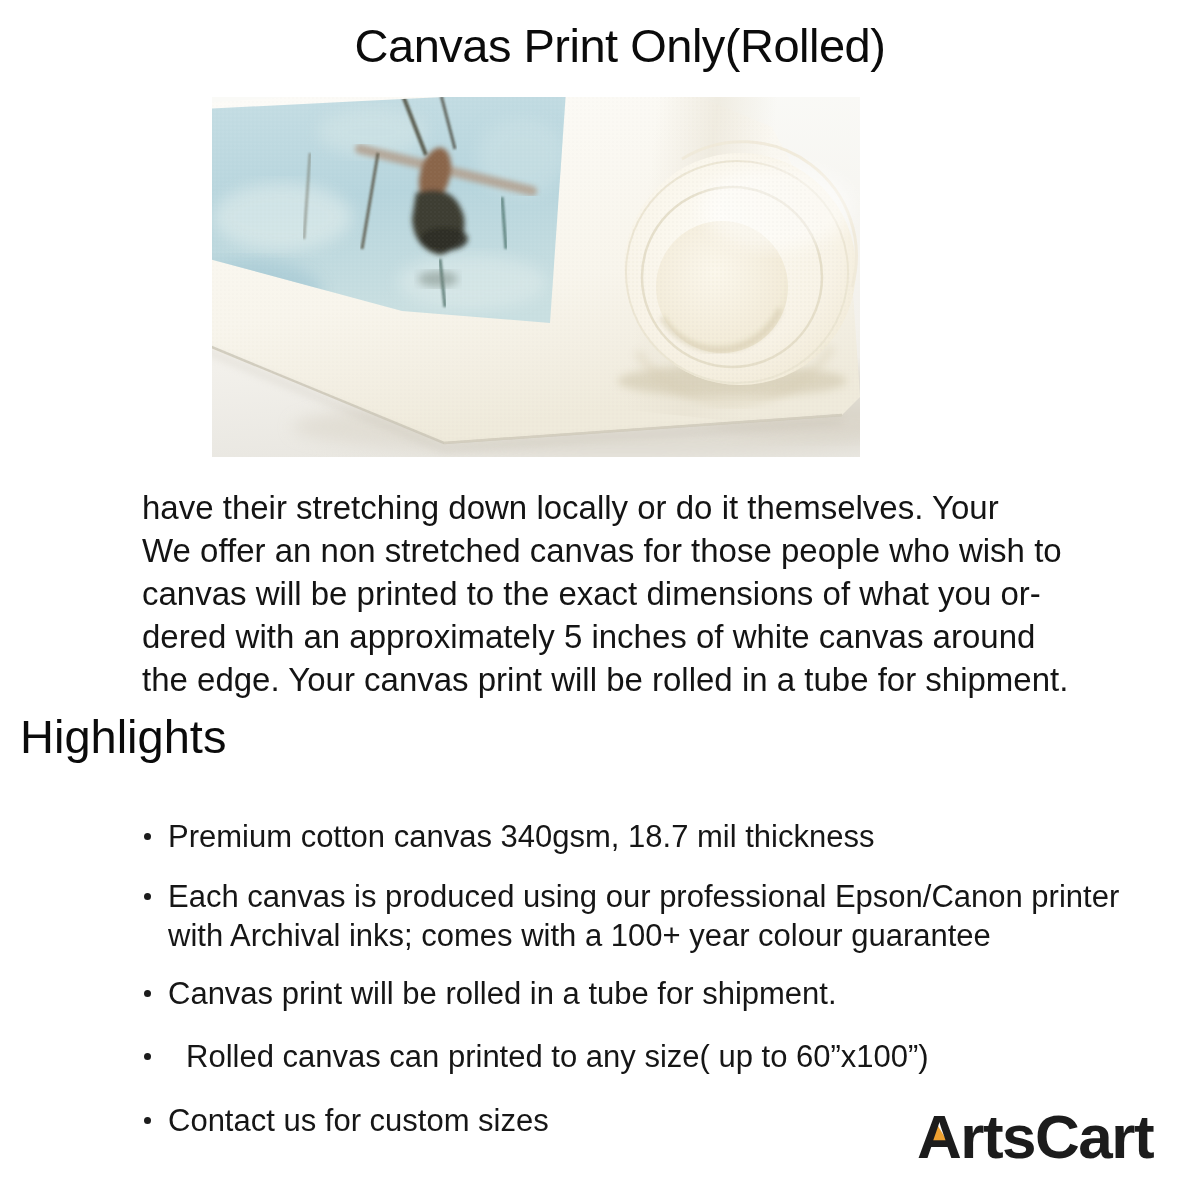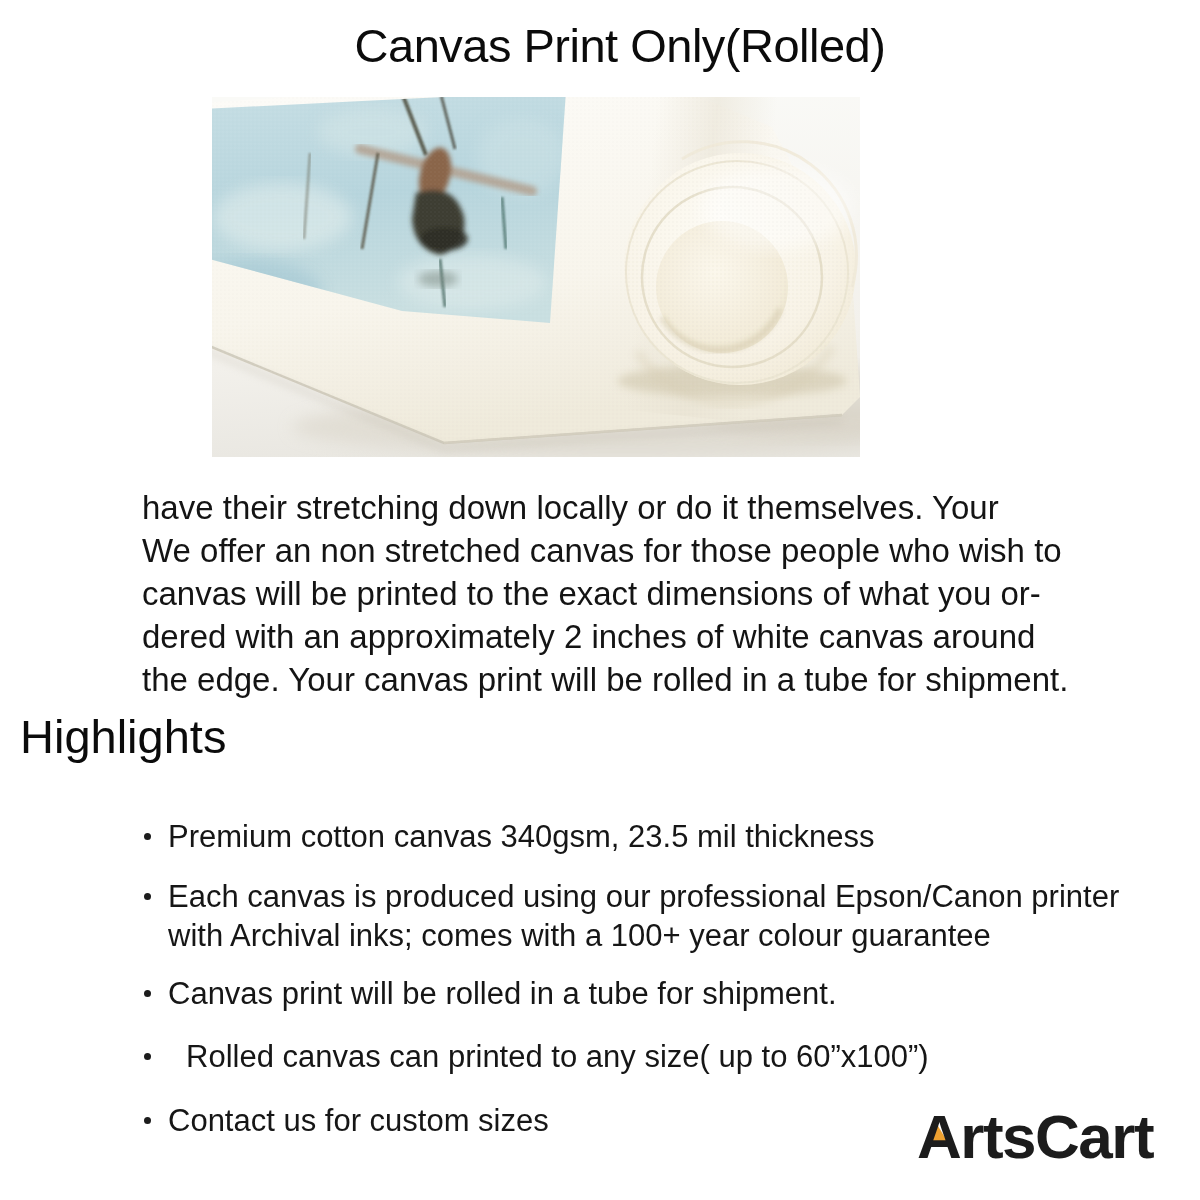--- a/index.html
+++ b/index.html
@@ -165,30 +165,30 @@
         <path d="M -10,6 L 430,-24 L 560,30 L 640,180 L 648,300 L 630,318 L 232,346 L -10,248 Z" fill="url(#tex)"></path>
         <circle cx="528" cy="172" r="116" fill="url(#tex)"></circle>
       </g>
     </svg>
   </div>
 
   <div id="description" class="abs">
     <div class="pline">have their stretching down locally or do it themselves. Your</div>
     <div class="pline">We offer an non stretched canvas for those people who wish to</div>
     <div class="pline">canvas will be printed to the exact dimensions of what you or-</div>
-    <div class="pline">dered with an approximately 2 inches of white canvas around</div>
+    <div class="pline">dered with an approximately 5 inches of white canvas around</div>
     <div class="pline">the edge. Your canvas print will be rolled in a tube for shipment.</div>
   </div>
 
   <div id="highlights-heading" class="abs">Highlights</div>
 
   <div id="item-1" class="abs bullet-item">
     <span class="bullet-dot"></span>
     <span class="bullet-lines">
-      <span class="bline">Premium cotton canvas 340gsm, 23.5 mil thickness</span>
+      <span class="bline">Premium cotton canvas 340gsm, 18.7 mil thickness</span>
     </span>
   </div>
 
   <div id="item-2" class="abs bullet-item">
     <span class="bullet-dot"></span>
     <span class="bullet-lines">
       <div class="bline">Each canvas is produced using our professional Epson/Canon printer</div>
       <div class="bline">with Archival inks; comes with a 100+ year colour guarantee</div>
     </span>
   </div>

